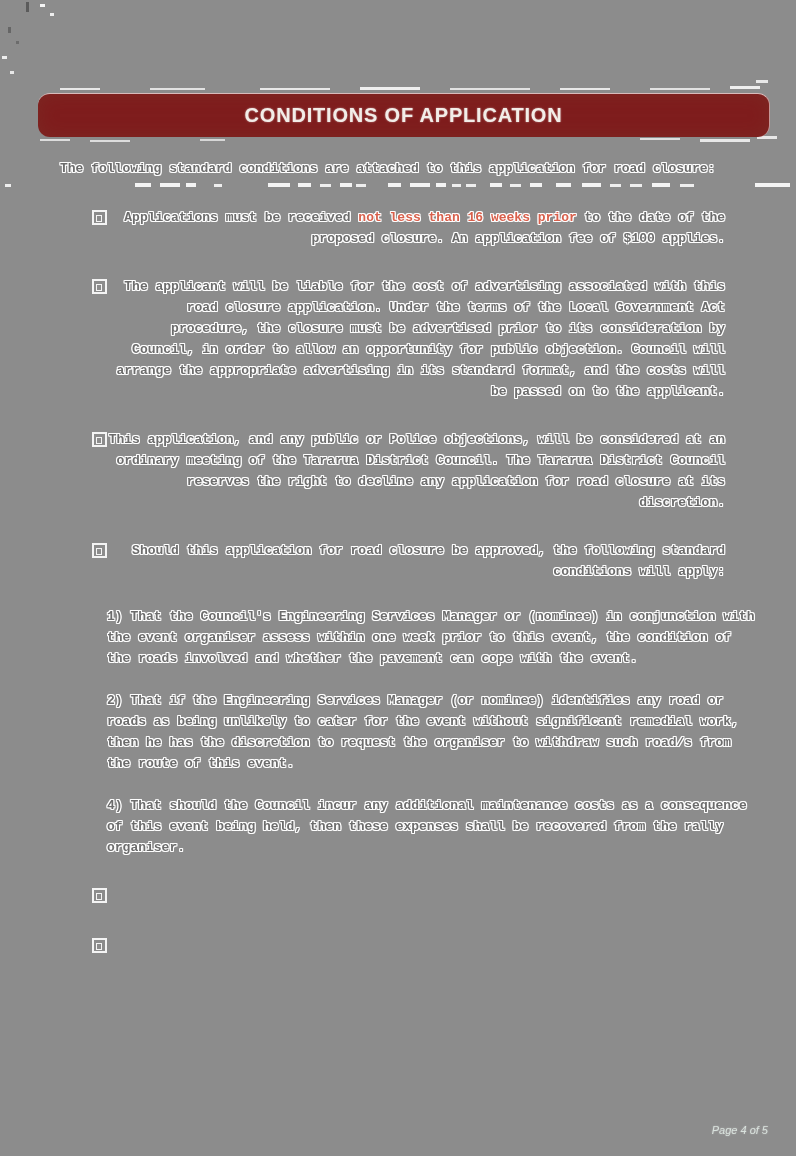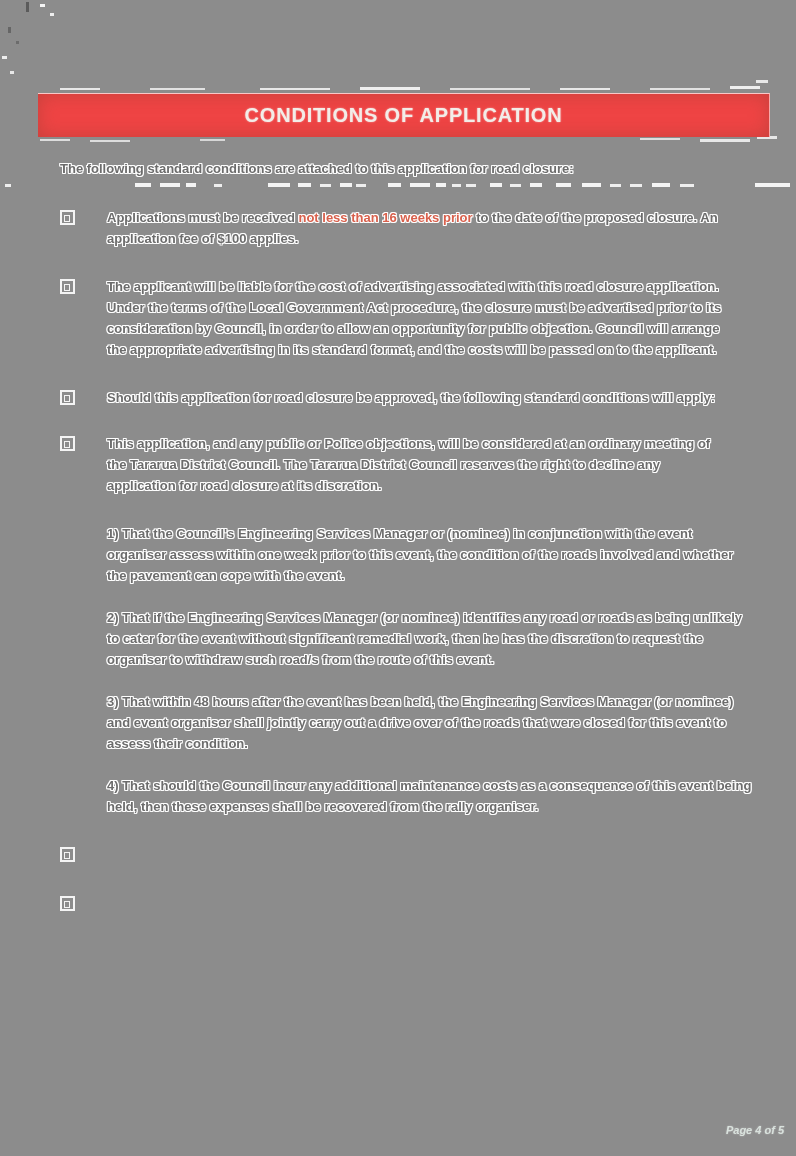--- a/index.html
+++ b/index.html
@@ -19,52 +19,52 @@
     text-shadow:
       -1px -1px 0 rgba(255,255,255,.92), 1px -1px 0 rgba(255,255,255,.92),
       -1px  1px 0 rgba(255,255,255,.92), 1px  1px 0 rgba(255,255,255,.92),
        0   -1px 0 rgba(255,255,255,.92), 0    1px 0 rgba(255,255,255,.92),
       -1px  0   0 rgba(255,255,255,.92), 1px  0   0 rgba(255,255,255,.92);
   }
   .hl{color:#d8604c;}
   
   .header-bar{
     position:absolute;left:38px;top:93px;width:731px;height:43px;
-    background:#ef4444;
+    background:#7f1d1d;
     border-top:1px solid rgba(255,255,255,.7);
     border-right:1px solid rgba(255,255,255,.55);
     box-shadow:inset 0 0 18px rgba(120,60,45,.35);
-    display:flex;align-items:center;justify-content:center;
+    display:flex;align-items:center;justify-content:center;border-radius:12px;
   }
   .header-title{
     font-weight:700;font-size:20px;letter-spacing:.8px;
     color:#f2ede8;
     text-shadow:0 0 2px rgba(255,255,255,.55);
   }
   
-  .content{position:absolute;left:60px;top:158px;width:706px;}
+  .content{position:absolute;left:60px;top:158px;width:706px;font-family:Liberation Mono, monospace;}
   .intro{margin:0 0 28px 0;}
-  .cond{display:flex;margin-bottom:27px;}
+  .cond{display:flex;margin-bottom:27px;text-align:right;}
   .icon-col{width:47px;flex:none;padding-top:3px;}
   .bullet{
     display:inline-block;width:11px;height:11px;
     border:2px solid rgba(250,250,250,.95);
     position:relative;background:transparent;
   }
   .bullet-inner{
     position:absolute;left:2px;bottom:1px;width:4px;height:5px;
     border:1px solid rgba(250,250,250,.95);
   }
   .cond-text{margin:0;max-width:618px;}
   .subs{margin:0 0 27px 47px;}
   .sub{margin:8px 0 21px 0;max-width:648px;}
   
   .footer{
-    position:absolute;right:12px;bottom:20px;
-    font-weight:700;font-style:italic;font-size:11px;
+    position:absolute;right:28px;bottom:20px;
+    font-weight:400;font-style:italic;font-size:11px;
     color:#d9e2dd;
     text-shadow:0 0 2px rgba(255,255,255,.4);
   }
   
   .speck{position:absolute;}
 </style>
 </head>
 <body>
 
 <div class="doc">
@@ -131,34 +131,33 @@
       <span class="icon-col"><span class="bullet"><span class="bullet-inner"></span></span></span>
       <p class="t cond-text"><span>Applications must be received </span><span class="hl">not less than 16 weeks prior</span><span> to the date of the proposed closure. An application fee of $100 applies.</span></p>
     </div>
 
     <div class="cond">
       <span class="icon-col"><span class="bullet"><span class="bullet-inner"></span></span></span>
       <p class="t cond-text">The applicant will be liable for the cost of advertising associated with this road closure application. Under the terms of the Local Government Act procedure, the closure must be advertised prior to its consideration by Council, in order to allow an opportunity for public objection. Council will arrange the appropriate advertising in its standard format, and the costs will be passed on to the applicant.</p>
     </div>
 
 
+    <div class="cond">
+      <span class="icon-col"><span class="bullet"><span class="bullet-inner"></span></span></span>
+      <p class="t cond-text">This application, and any public or Police objections, will be considered at an ordinary meeting of the Tararua District Council. The Tararua District Council reserves the right to decline any application for road closure at its discretion.</p>
+    </div>
+
     <div class="cond" style="margin-bottom:24px;">
       <span class="icon-col"><span class="bullet"><span class="bullet-inner"></span></span></span>
       <p class="t cond-text">Should this application for road closure be approved, the following standard conditions will apply:</p>
     </div>
 
-    <div class="cond">
-      <span class="icon-col"><span class="bullet"><span class="bullet-inner"></span></span></span>
-      <p class="t cond-text">This application, and any public or Police objections, will be considered at an ordinary meeting of the Tararua District Council. The Tararua District Council reserves the right to decline any application for road closure at its discretion.</p>
-    </div>
-
     <div class="subs">
       <p class="t sub">1) That the Council's Engineering Services Manager or (nominee)  in conjunction with the event organiser assess within one week prior to this event, the condition of the roads involved and whether the pavement can cope with the event.</p>
       <p class="t sub">2) That if the Engineering Services Manager (or nominee) identifies any road or roads as being unlikely to cater for the event without significant remedial work, then he has the discretion to request the organiser to withdraw such road/s from the route of this event.</p>
-      <p class="t sub">3) That within 48 hours after the event has been held, the Engineering Services Manager (or nominee) and event organiser shall jointly carry out a drive over of the roads that were closed for this event to assess their condition.</p>
       <p class="t sub">4) That should the Council incur any additional maintenance costs as a consequence of this event being held, then these expenses shall be recovered from the rally organiser.</p>
     </div>
 
     <div class="cond">
       <span class="icon-col"><span class="bullet"><span class="bullet-inner"></span></span></span>
     </div>
 
     <div class="cond">
       <span class="icon-col"><span class="bullet"><span class="bullet-inner"></span></span></span>
     </div>

